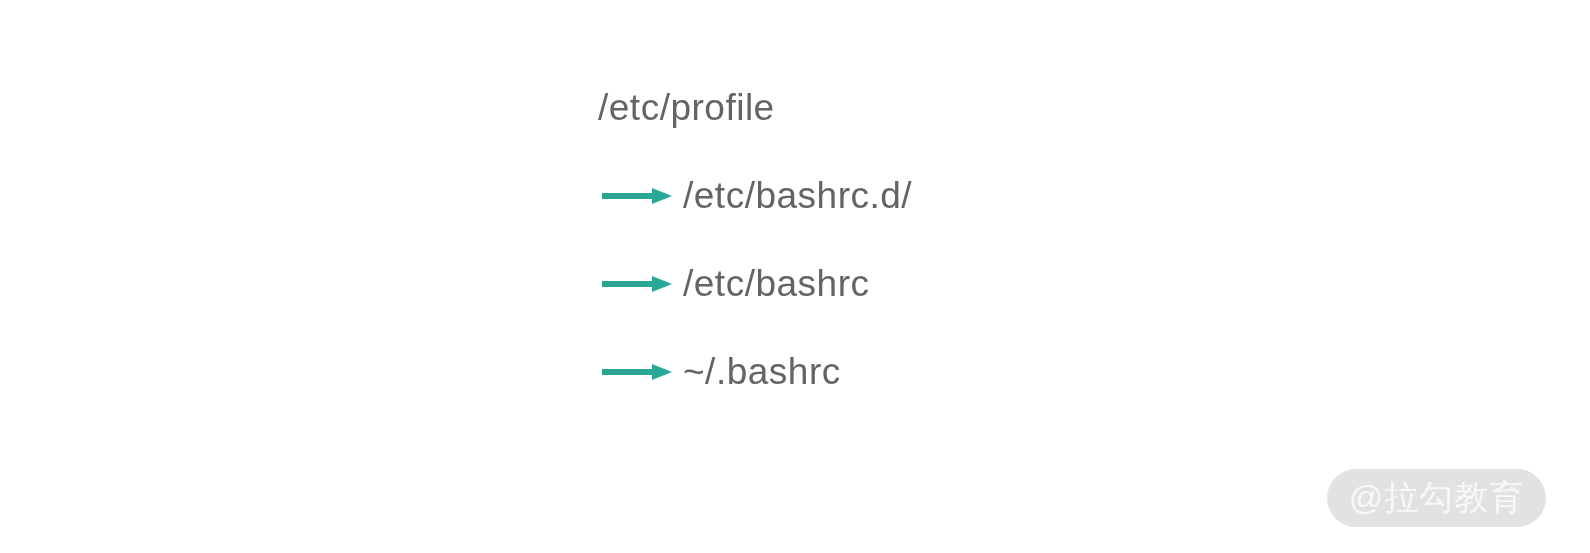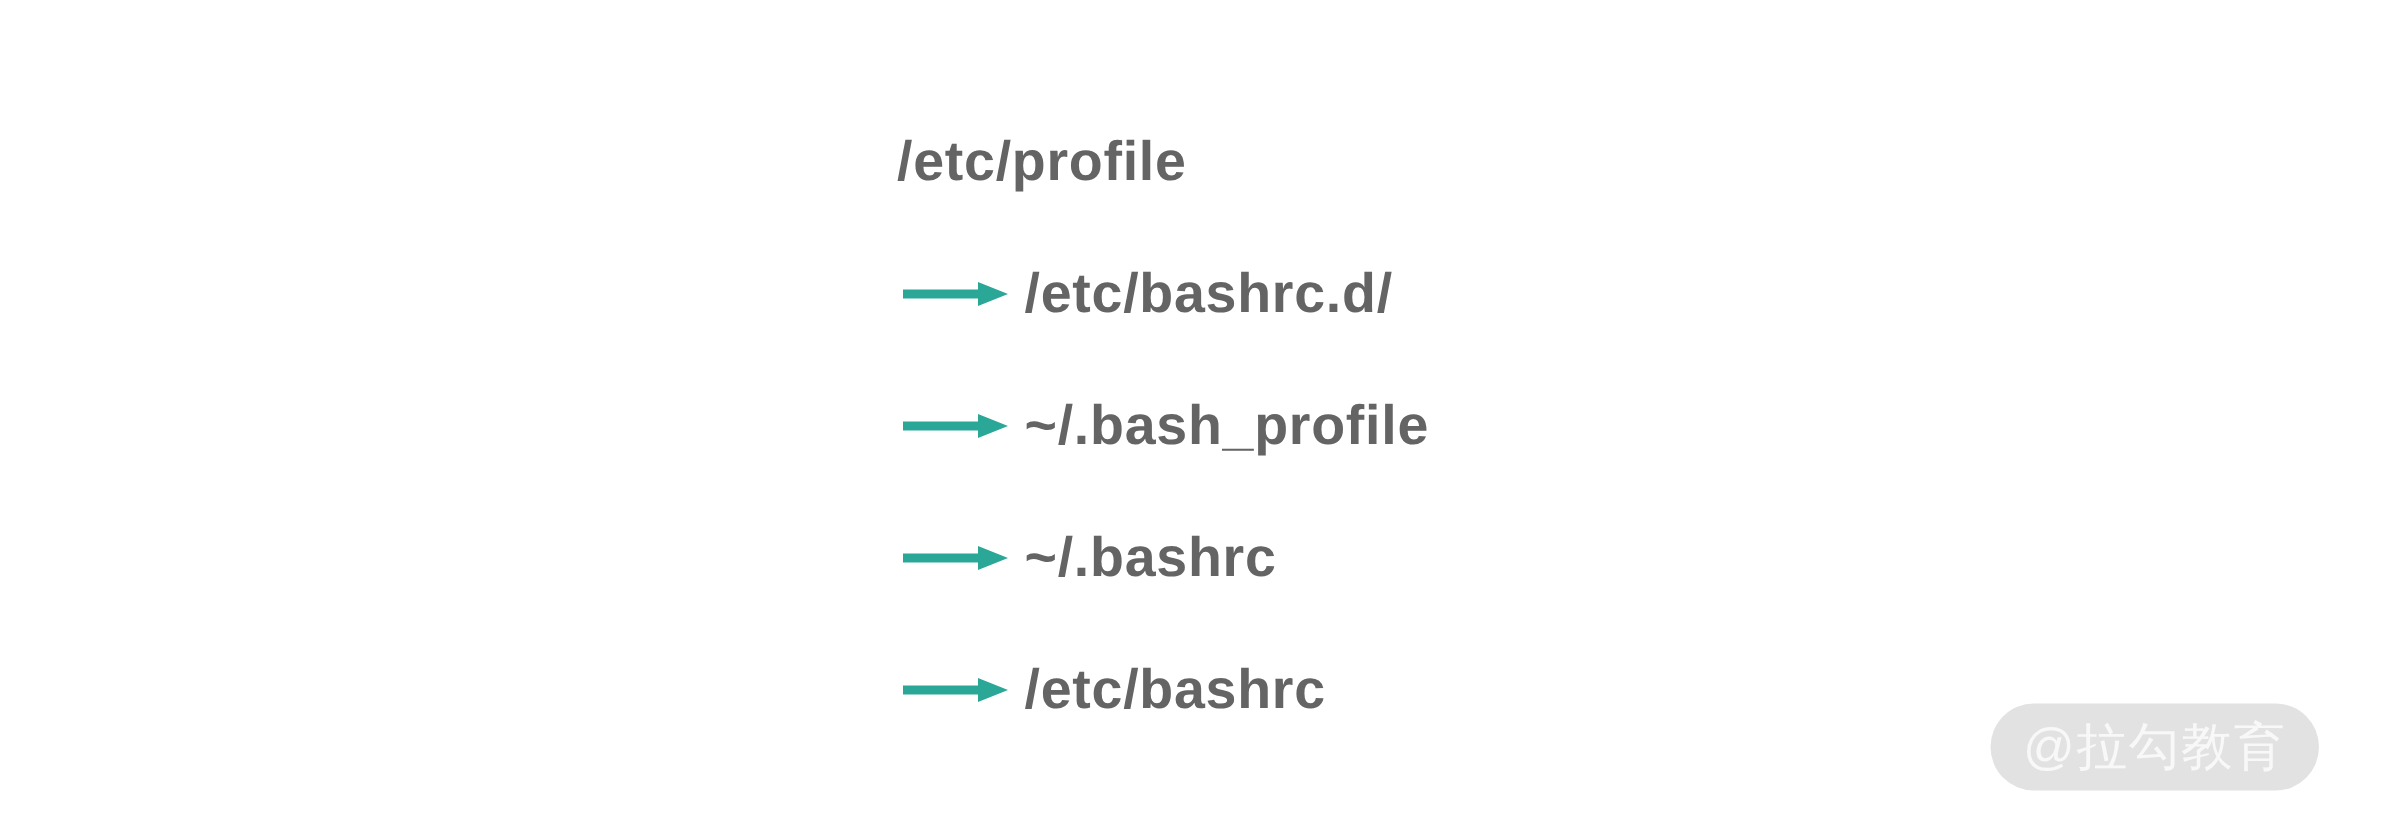--- a/index.html
+++ b/index.html
@@ -24,21 +24,21 @@
     flex-direction:column;
   }
   .row{
     height:88px;
     display:flex;
     align-items:center;
   }
   .title-label,
   .row-label{
     font-size:37px;
-    font-weight:bold;
+    font-weight:normal;
     color:var(--text);
     letter-spacing:0.5px;
     white-space:nowrap;
   }
   .arrow{
     width:70px;
     height:18px;
     margin-left:4px;
     flex:0 0 auto;
     display:block;
@@ -76,41 +76,34 @@
   </div>
 
   <div class="row">
     <svg class="arrow" viewBox="0 0 70 18" aria-hidden="true">
       <line x1="0" y1="9" x2="52" y2="9"></line>
       <path d="M50 1 L70 9 L50 17 Z"></path>
     </svg>
     <span class="row-label">/etc/bashrc.d/</span>
   </div>
 
+
   <div class="row">
     <svg class="arrow" viewBox="0 0 70 18" aria-hidden="true">
       <line x1="0" y1="9" x2="52" y2="9"></line>
       <path d="M50 1 L70 9 L50 17 Z"></path>
     </svg>
-    <span class="row-label">~/.bash_profile</span>
+    <span class="row-label">/etc/bashrc</span>
   </div>
 
   <div class="row">
     <svg class="arrow" viewBox="0 0 70 18" aria-hidden="true">
       <line x1="0" y1="9" x2="52" y2="9"></line>
       <path d="M50 1 L70 9 L50 17 Z"></path>
     </svg>
     <span class="row-label">~/.bashrc</span>
   </div>
 
-  <div class="row">
-    <svg class="arrow" viewBox="0 0 70 18" aria-hidden="true">
-      <line x1="0" y1="9" x2="52" y2="9"></line>
-      <path d="M50 1 L70 9 L50 17 Z"></path>
-    </svg>
-    <span class="row-label">/etc/bashrc</span>
-  </div>
-
 </div>
 
 <div class="watermark">
   <span>@拉勾教育</span>
 </div>
 
 </body></html>

